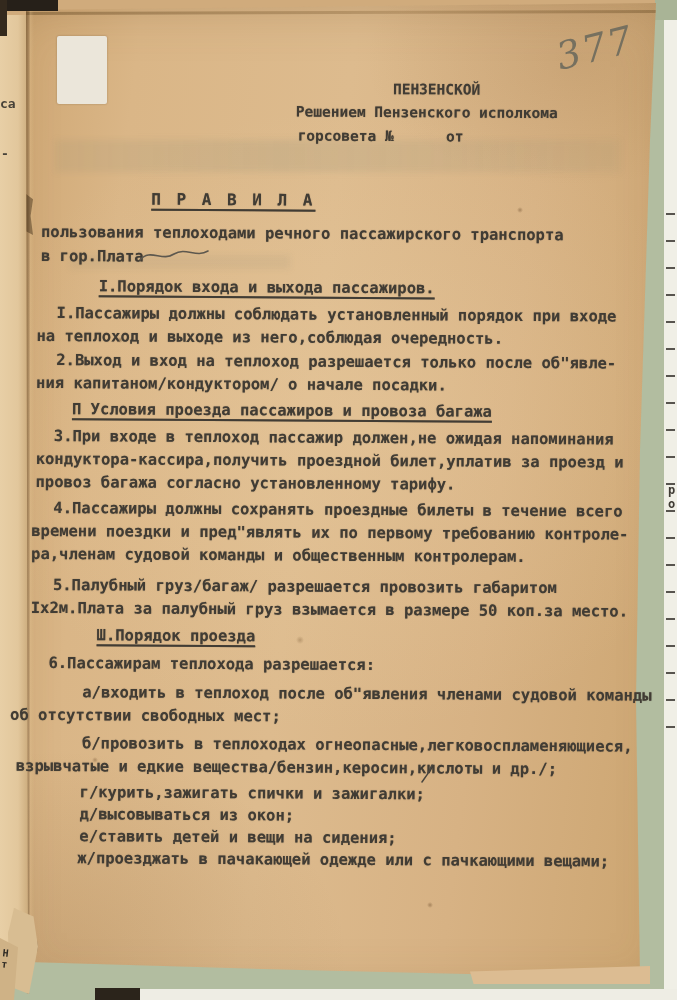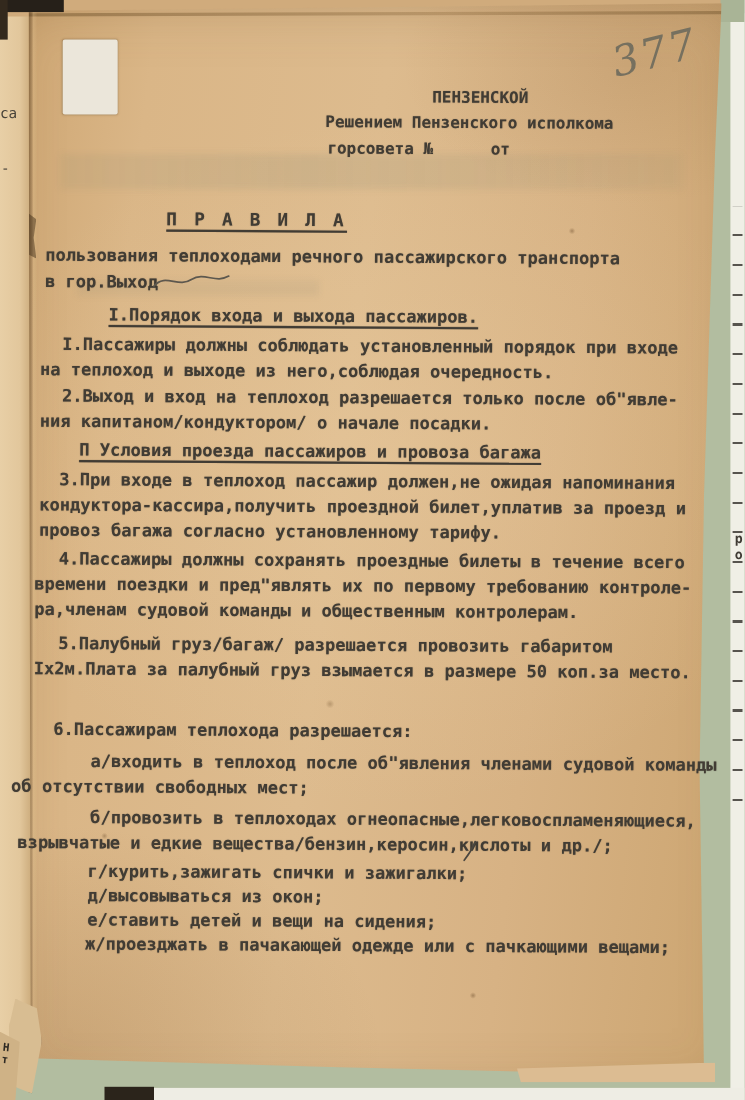--- a/index.html
+++ b/index.html
@@ -12,21 +12,21 @@
     background:repeating-linear-gradient(180deg,transparent 0 25px,#57544e 25px 27px);}
   .strip-frag{position:absolute;color:#3f3b34;font-size:12px;font-weight:bold;}
 
   
   .white-strip-bottom{position:absolute;left:100px;bottom:0;width:577px;height:11px;background:#eeede4;}
   .dark-bottom{position:absolute;left:95px;top:988px;width:45px;height:12px;background:#2b241b;}
 
   
   .under-page-left{position:absolute;left:0;top:8px;width:30px;height:980px;
     background:linear-gradient(90deg,#e8cfa6 0%,#e2c79c 60%,#c9a878 100%);}
-  .under-frag{position:absolute;color:#474239;font-size:13px;font-weight:normal;}
+  .under-frag{position:absolute;color:#474239;font-size:13px;font-weight:bold;}
 
   
   .tear1{position:absolute;left:8px;top:908px;width:30px;height:86px;background:#d8bd92;
     clip-path:polygon(20% 0,85% 10%,100% 45%,70% 100%,10% 92%,0 30%);box-shadow:2px 2px 3px rgba(60,40,20,.4);}
   .tear2{position:absolute;left:0;top:938px;width:20px;height:62px;background:#cfb286;
     clip-path:polygon(0 0,90% 15%,70% 100%,0 100%);}
   .tear-glyphs{position:absolute;left:2px;top:948px;width:14px;color:#2e2a24;font-size:10px;line-height:11px;font-weight:bold;transform:rotate(6deg);}
 
   
   .top-sheet{position:absolute;left:0;top:0;width:660px;height:15px;background:#d0ab7c;}
@@ -137,38 +137,39 @@
   <div class="page-num">377</div>
 
   <div class="text-layer">
 
     <div class="tl appr" style="left:393px;top:77px;">ПЕНЗЕНСКОЙ</div>
     <div class="tl appr" style="left:296px;top:100px;">Решением Пензенского исполкома</div>
     <div class="tl appr" style="left:298px;top:124px;">горсовета №      от</div>
 
     <div class="tl title-line u" style="left:152px;top:189px;">П Р А В И Л А</div>
     <div class="tl" style="left:42px;top:222px;">пользования теплоходами речного пассажирского транспорта</div>
-    <div class="tl" style="left:42px;top:246px;">в гор.Выход</div>
+    <div class="tl" style="left:42px;top:246px;">в гор.Плата</div>
 
     <div class="tl u" style="left:100px;top:276px;">I.Порядок входа и выхода пассажиров.</div>
     <div class="tl" style="left:58px;top:303px;">I.Пассажиры должны соблюдать установленный порядок при входе</div>
     <div class="tl" style="left:38px;top:326px;">на теплоход и выходе из него,соблюдая очередность.</div>
     <div class="tl" style="left:58px;top:350px;">2.Выход и вход на теплоход разрешается только после об"явле-</div>
     <div class="tl" style="left:38px;top:373px;">ния капитаном/кондуктором/ о начале посадки.</div>
 
     <div class="tl u" style="left:74px;top:399px;">П Условия проезда пассажиров и провоза багажа</div>
     <div class="tl" style="left:56px;top:426px;">3.При входе в теплоход пассажир должен,не ожидая напоминания</div>
     <div class="tl" style="left:38px;top:449px;">кондуктора-кассира,получить проездной билет,уплатив за проезд и</div>
     <div class="tl" style="left:38px;top:472px;">провоз багажа согласно установленному тарифу.</div>
     <div class="tl" style="left:56px;top:498px;">4.Пассажиры должны сохранять проездные билеты в течение всего</div>
     <div class="tl" style="left:34px;top:521px;">времени поездки и пред"являть их по первому требованию контроле-</div>
     <div class="tl" style="left:34px;top:544px;">ра,членам судовой команды и общественным контролерам.</div>
     <div class="tl" style="left:56px;top:575px;">5.Палубный груз/багаж/ разрешается провозить габаритом</div>
     <div class="tl" style="left:34px;top:598px;">Iх2м.Плата за палубный груз взымается в размере 50 коп.за место.</div>
 
+    <div class="tl u" style="left:100px;top:625px;">Ш.Порядок проезда</div>
     <div class="tl" style="left:52px;top:653px;">6.Пассажирам теплохода разрешается:</div>
 
     <div class="tl" style="left:86px;top:682px;">а/входить в теплоход после об"явления членами судовой команды</div>
     <div class="tl" style="left:14px;top:705px;">об отсутствии свободных мест;</div>
     <div class="tl" style="left:86px;top:733px;">б/провозить в теплоходах огнеопасные,легковоспламеняющиеся,</div>
     <div class="tl" style="left:20px;top:756px;">взрывчатые и едкие вещества/бензин,керосин,кислоты и др./;</div>
     <div class="tl" style="left:84px;top:782px;">г/курить,зажигать спички и зажигалки;</div>
     <div class="tl" style="left:84px;top:804px;">д/высовываться из окон;</div>
     <div class="tl" style="left:84px;top:826px;">е/ставить детей и вещи на сидения;</div>
     <div class="tl" style="left:82px;top:848px;">ж/проезджать в пачакающей одежде или с пачкающими вещами;</div>

